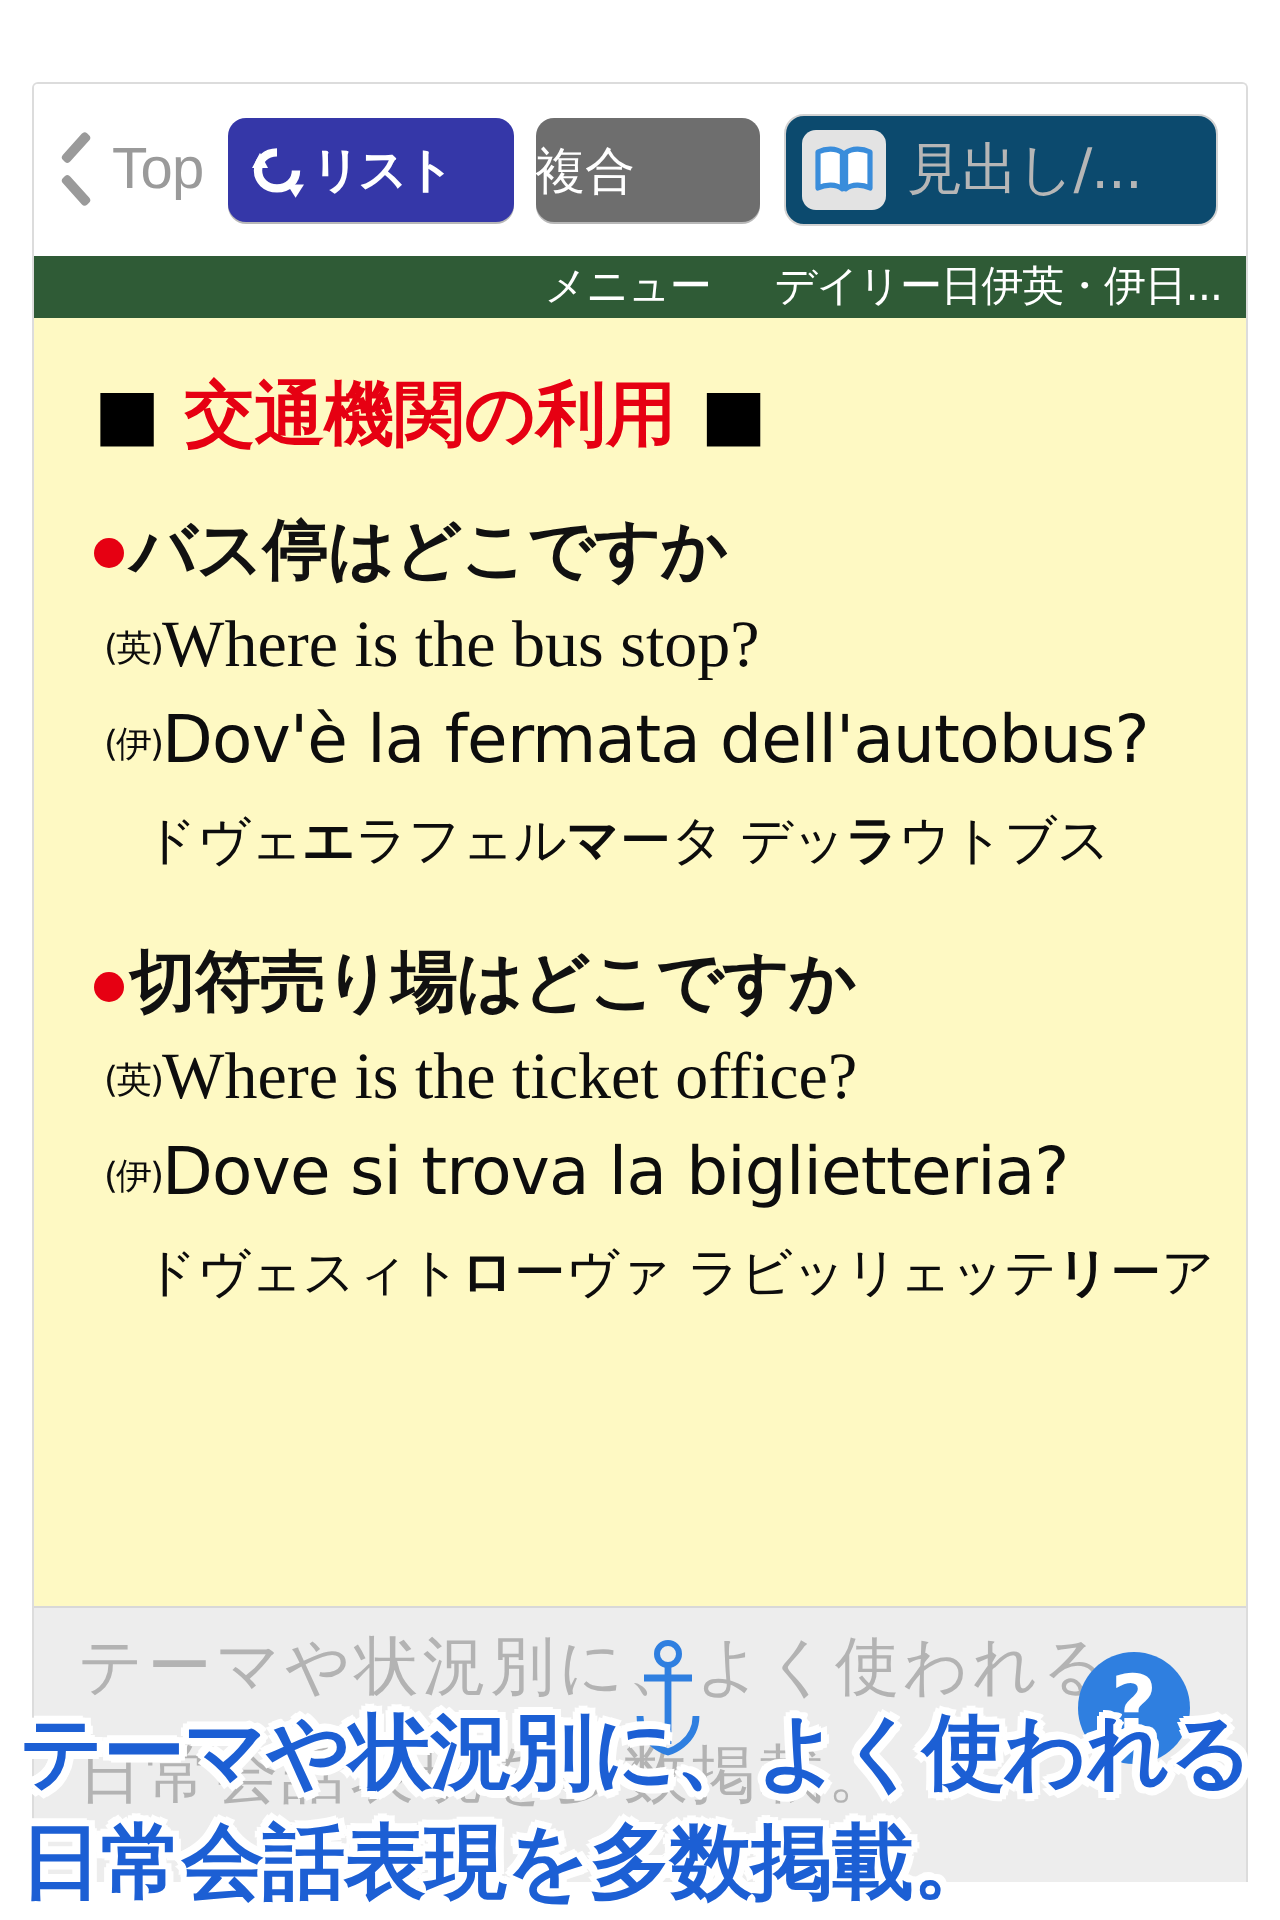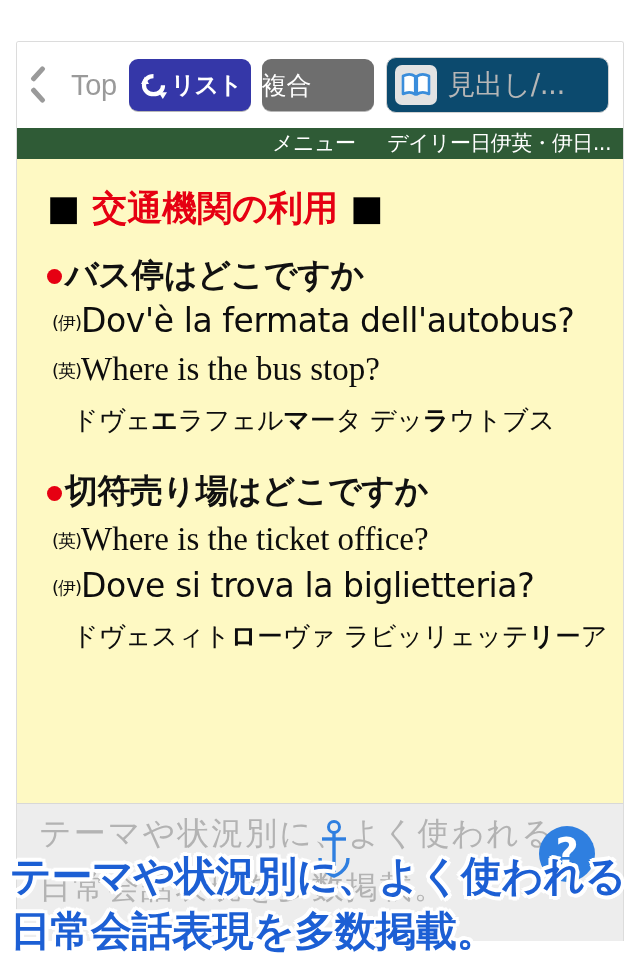--- a/index.html
+++ b/index.html
@@ -38,21 +38,21 @@
     display: flex;
     align-items: center;
     padding: 0 14px 0 12px;
     box-sizing: border-box;
   }
 
   
   .back-btn {
     display: flex;
     align-items: flex-start;
-    gap: 22px;
+    gap: 7px;
     cursor: pointer;
     flex: 0 0 auto;
     padding-right: 4px;
   }
   .chev-back {
     width: 20px;
     height: 32px;
     position: relative;
   }
   .chev-back::before,
@@ -76,21 +76,21 @@
 
   
   .list-btn {
     margin-left: 8px;
     background: #3537a8;
     border-radius: 9px;
     height: 52px;
     display: flex;
     align-items: center;
     gap: 4px;
-    padding: 0 9px 0 11px;
+    padding: 0 30px 0 11px;
     cursor: pointer;
     box-shadow: 0 1px 0 rgba(0,0,0,.28);
     flex: 0 0 auto;
   }
   .loop-icon {
     width: 27px;
     height: 27px;
     position: relative;
     flex: 0 0 auto;
   }
@@ -398,25 +398,25 @@
       <span class="sq">■</span>
       <span>交通機関の利用</span>
       <span class="sq">■</span>
     </div>
 
     <div class="entry">
       <div class="headword">
         <span class="bullet"></span>
         <span>バス停はどこですか</span>
       </div>
+      <div class="lang-line en">
+        <span class="lang-tag">(英)</span><span>Where is the bus stop?</span>
+      </div>
       <div class="lang-line it">
         <span class="lang-tag">(伊)</span><span>Dov'è la fermata dell'autobus?</span>
-      </div>
-      <div class="lang-line en">
-        <span class="lang-tag">(英)</span><span>Where is the bus stop?</span>
       </div>
       <div class="pronunciation"><span>ドヴ</span><span>ェ</span><b>エ</b><span>ラフェル</span><b>マ</b><span>ータ デッ</span><b>ラ</b><span>ウトブス</span></div>
     </div>
 
     <div class="entry second">
       <div class="headword">
         <span class="bullet"></span>
         <span>切符売り場はどこですか</span>
       </div>
       <div class="lang-line en">

